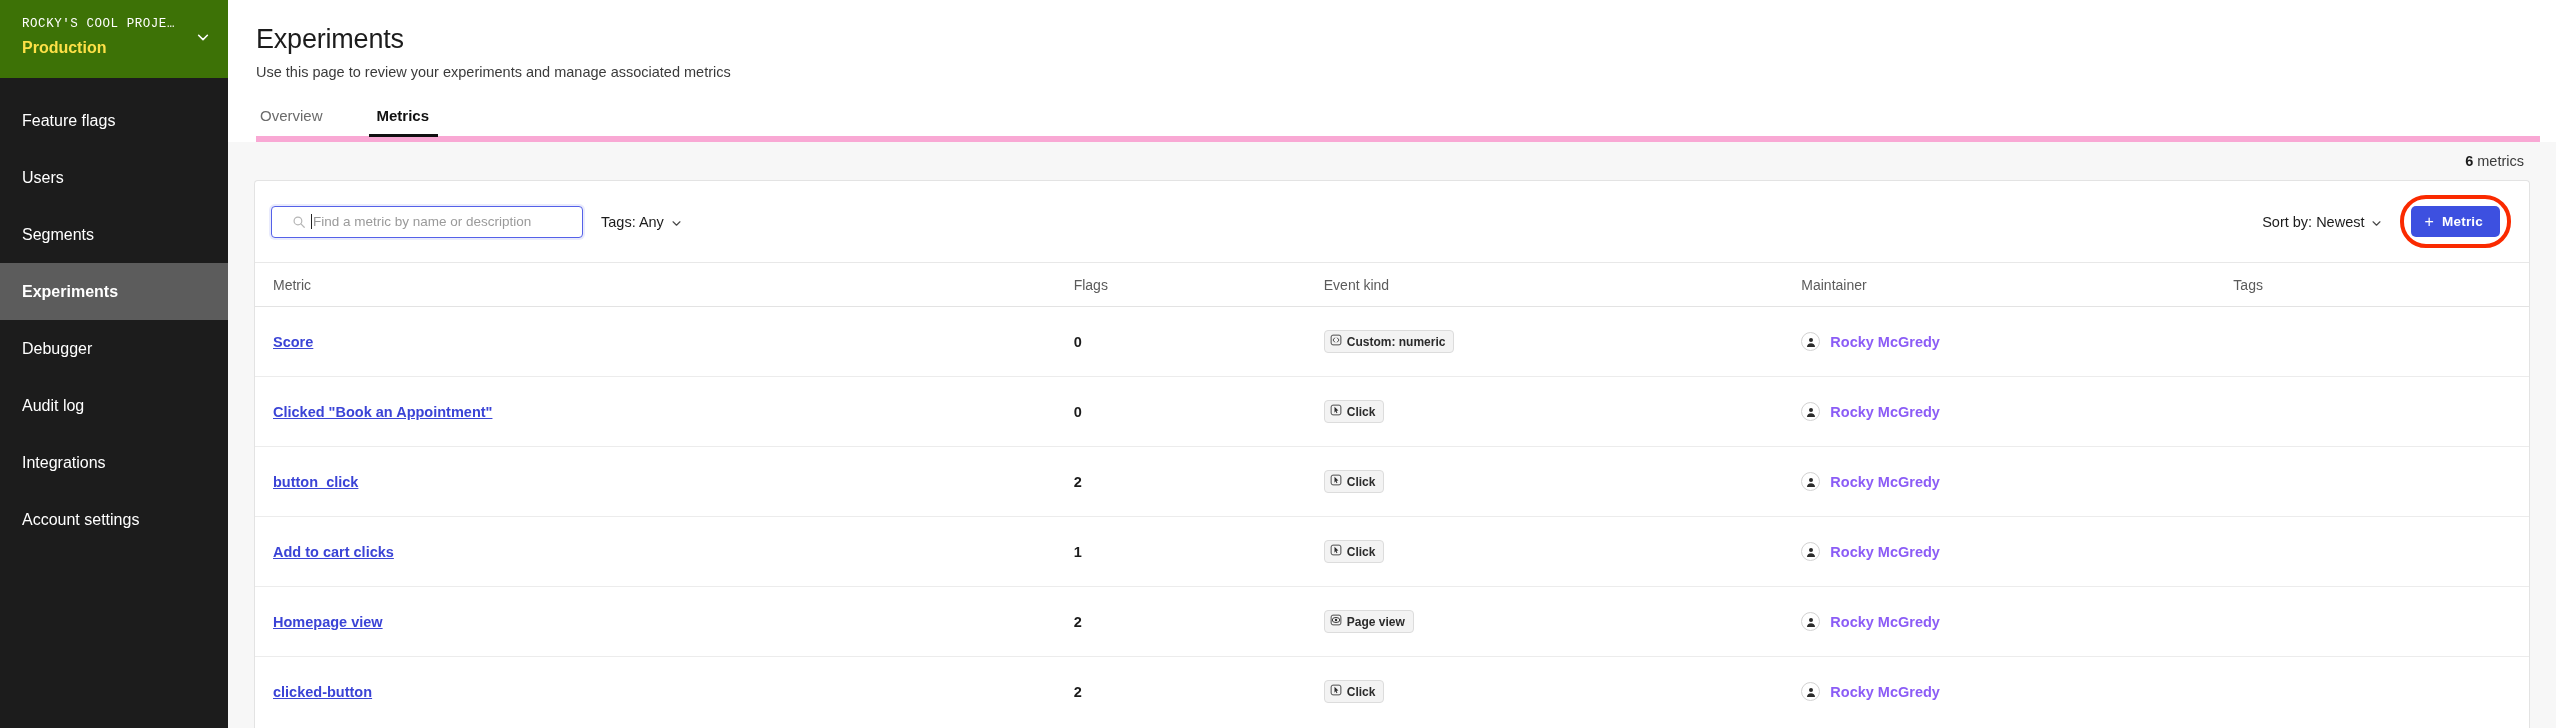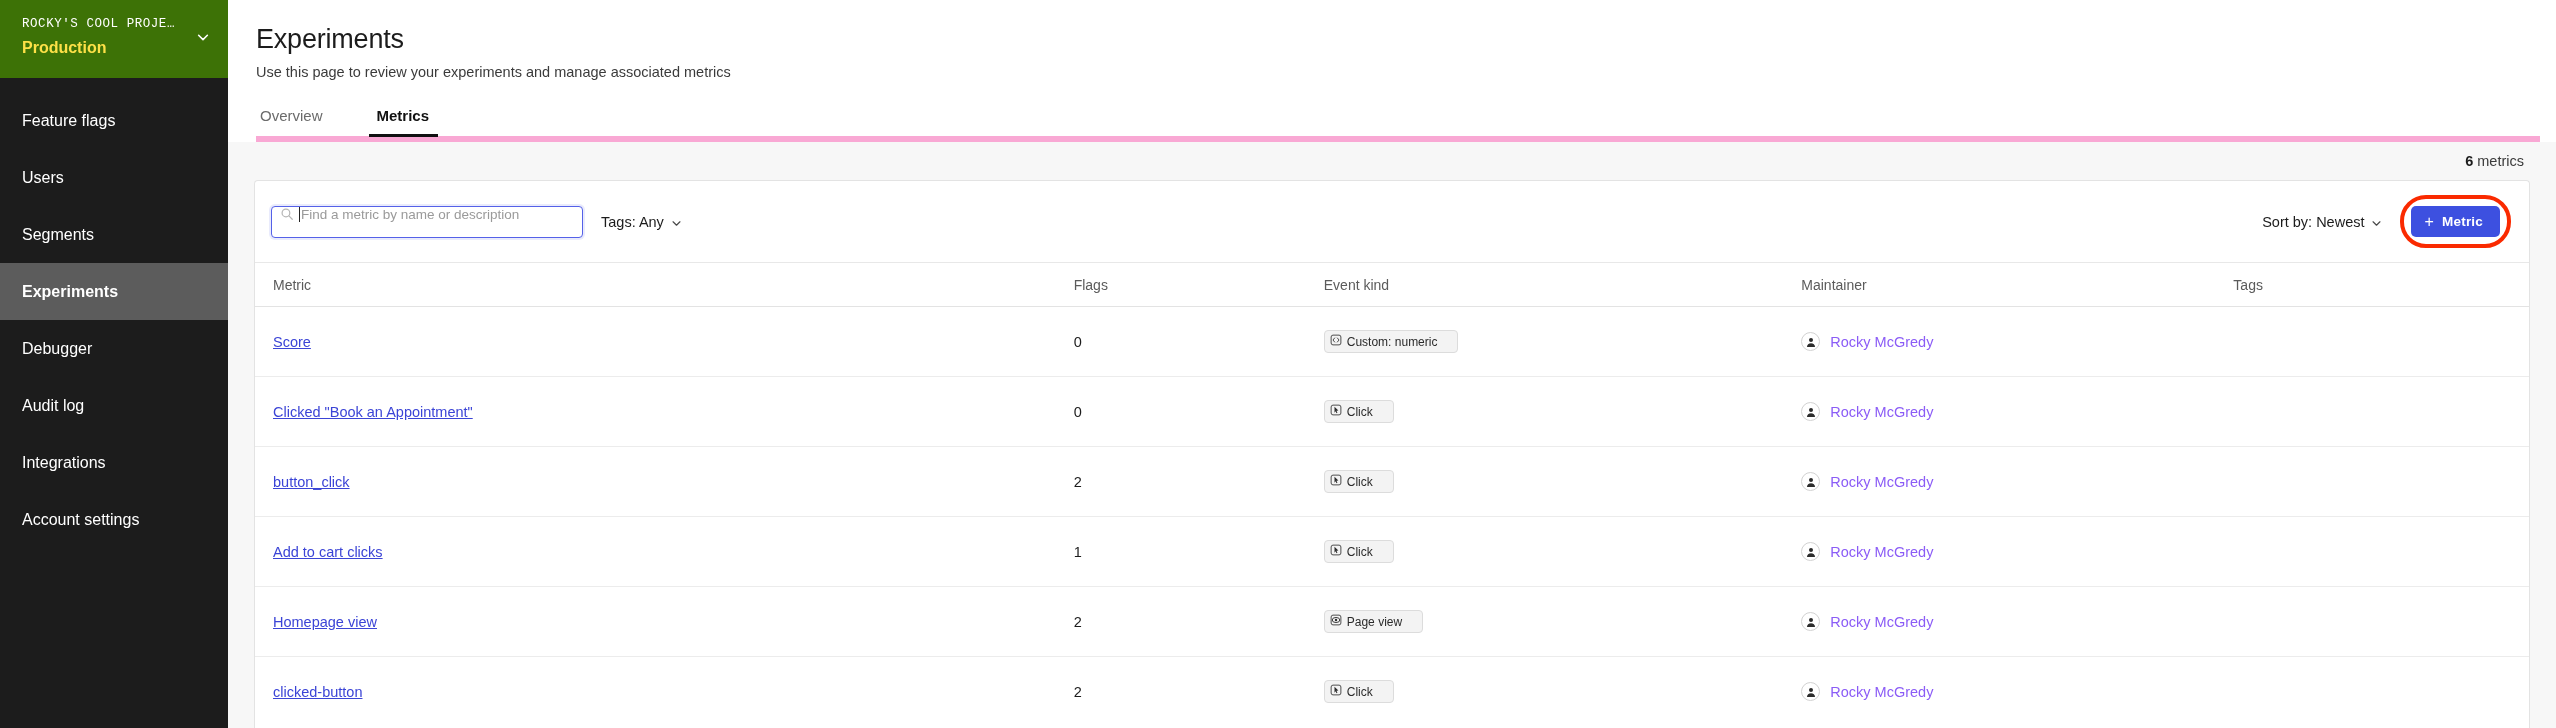--- a/index.html
+++ b/index.html
@@ -85,22 +85,22 @@
   .toolbar {
     display: flex; align-items: center;
     padding: 14px 18px 14px 16px;
     border-bottom: 1px solid #e8e8e8;
     position: relative;
   }
   .search-wrap {
     width: 312px; height: 32px;
     border: 1.5px solid #5561e8;
     border-radius: 4px;
-    display: flex; 
-    padding: 0 8px;
+    display: flex; align-items: center;
+    padding: 0 20px;
     box-shadow: 0 0 0 2px rgba(85,97,232,0.13);
     background:#fff;
   }
   .search-icon { width:14px; height:14px; margin-right:5px; flex:none; opacity:.55; }
   .caret { width:1px; height:15px; background:#222; margin-right:1px; }
   .search-placeholder { font-size: 13.5px; color: #9a9a9a; white-space: nowrap; }
 
   .type-filter {
     margin-left: 18px; font-size: 14.5px; color: #1c1c1c;
     display: flex; align-items: center; cursor: pointer;
@@ -131,38 +131,38 @@
     letter-spacing: .2px;
   }
   .metric-btn .plus { font-size: 16px; font-weight: 400; margin-right: 8px; line-height: 1; }
 
   
   table { width: 100%; border-collapse: collapse; table-layout: fixed; }
   th {
     text-align: left; font-size: 14px; font-weight: 400; color: #5b5b5b;
     padding: 14px 0 13px 0; border-bottom: 1px solid #e3e3e3;
   }
-  td { padding: 0; border-bottom: 1px solid #ececec; height: 70px; vertical-align: middle; }
+  td { padding: 0; border-bottom: 1px solid #ececec; height: 70px; vertical-align: middle; font-weight: bold; }
   tr:last-child td { border-bottom: none; }
   .c-metric { width: 36%; padding-left: 18px !important; }
   .c-flags { width: 11%; }
   .c-kind { width: 21%; }
   .c-maint { width: 19%; }
   .c-tags { width: 13%; }
 
   .metric-link {
     color: #3b44d6; font-size: 14.5px; text-decoration: underline;
     cursor: pointer;
   }
   .flags-val { font-size: 14.5px; color: #1c1c1c; }
 
   .badge {
     display: inline-flex; align-items: center;
     background: #f3f3f3; border: 1px solid #dcdcdc; border-radius: 4px;
-    padding: 3px 20px 3px 5px; font-size: 12px; color: #2b2b2b;
+    padding: 3px 8px 3px 5px; font-size: 12px; color: #2b2b2b;
   }
   .badge svg { margin-right: 5px; flex: none; }
 
   .maintainer { display: flex; align-items: center; }
   .avatar {
     width: 19px; height: 19px; border-radius: 50%;
     background: #ffffff; border: 1px solid #d2d2d2;
     display: flex; align-items: center; justify-content: center;
     margin-right: 10px; flex: none;
   }

